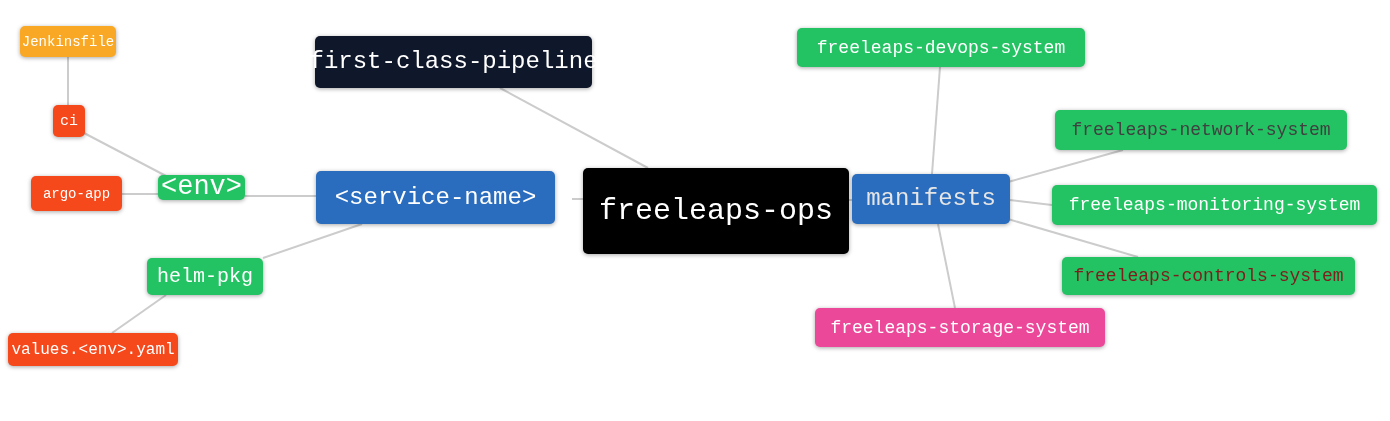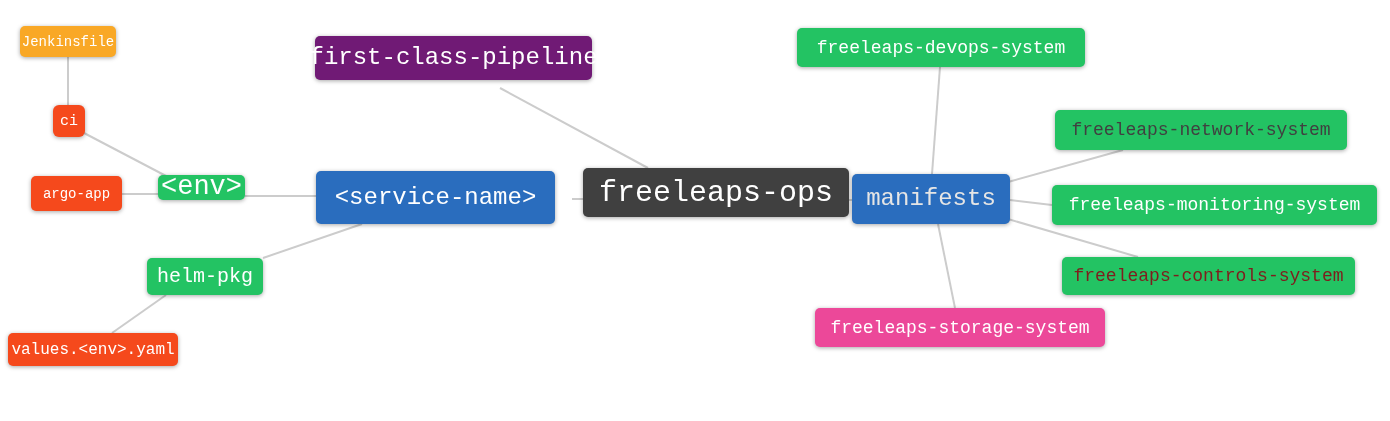--- a/index.html
+++ b/index.html
@@ -39,27 +39,27 @@
       <line x1="572" y1="199" x2="583" y2="199" stroke="#cccccc" stroke-width="2"></line>
       <line x1="849" y1="200" x2="852" y2="200" stroke="#cccccc" stroke-width="2"></line>
       <line x1="940" y1="67" x2="932" y2="174" stroke="#cccccc" stroke-width="2"></line>
       <line x1="1008" y1="182" x2="1123" y2="150" stroke="#cccccc" stroke-width="2"></line>
       <line x1="1010" y1="200" x2="1052" y2="205" stroke="#cccccc" stroke-width="2"></line>
       <line x1="1008" y1="219" x2="1138" y2="257" stroke="#cccccc" stroke-width="2"></line>
       <line x1="938" y1="224" x2="955" y2="308" stroke="#cccccc" stroke-width="2"></line>
     </svg>
 
   <div class="node" style="left: 20px; top: 26px; width: 96px; height: 31px; background: rgb(249, 168, 38); color: rgb(255, 255, 255); font-size: 14px;">Jenkinsfile</div>
-  <div class="node" style="left: 53px; top: 105px; width: 32px; height: 32px; background: rgb(245, 73, 28); color: rgb(255, 255, 255); font-size: 15px; border-radius: 6px;">ci</div>
+  <div class="node" style="left: 53px; top: 105px; width: 32px; height: 32px; background: rgb(245, 73, 28); color: rgb(255, 255, 255); font-size: 15px;">ci</div>
   <div class="node" style="left: 31px; top: 176px; width: 91px; height: 35px; background: rgb(245, 73, 28); color: rgb(255, 255, 255); font-size: 14px;">argo-app</div>
   <div class="node" style="left: 158px; top: 175px; width: 87px; height: 25px; background: rgb(35, 195, 99); color: rgb(255, 255, 255); font-size: 27px;">&lt;env&gt;</div>
   <div class="node" style="left: 147px; top: 258px; width: 116px; height: 37px; background: rgb(35, 195, 99); color: rgb(255, 255, 255); font-size: 20px;">helm-pkg</div>
   <div class="node" style="left: 8px; top: 333px; width: 170px; height: 33px; background: rgb(245, 73, 28); color: rgb(255, 255, 255); font-size: 16px;">values.&lt;env&gt;.yaml</div>
-  <div class="node" style="left: 315px; top: 36px; width: 277px; height: 44px; background: #701a75; color: rgb(255, 255, 255); font-size: 24px;">first-class-pipeline</div>
+  <div class="node" style="left: 315px; top: 36px; width: 277px; height: 52px; background: #0f172a; color: rgb(255, 255, 255); font-size: 24px;">first-class-pipeline</div>
   <div class="node" style="left: 316px; top: 171px; width: 239px; height: 53px; background: rgb(42, 109, 190); color: rgb(255, 255, 255); font-size: 24px;">&lt;service-name&gt;</div>
-  <div class="node" style="left: 583px; top: 168px; width: 266px; height: 49px; background: #404040; color: rgb(255, 255, 255); font-size: 30px;">freeleaps-ops</div>
+  <div class="node" style="left: 583px; top: 168px; width: 266px; height: 86px; background: #000000; color: rgb(255, 255, 255); font-size: 30px;">freeleaps-ops</div>
   <div class="node" style="left: 852px; top: 174px; width: 158px; height: 50px; background: rgb(42, 109, 190); color: #e5e5e5; font-size: 24px;">manifests</div>
   <div class="node" style="left: 797px; top: 28px; width: 288px; height: 39px; background: rgb(35, 195, 99); color: rgb(255, 255, 255); font-size: 18px;">freeleaps-devops-system</div>
   <div class="node" style="left: 1055px; top: 110px; width: 292px; height: 40px; background: rgb(35, 195, 99); color: #404040; font-size: 18px;">freeleaps-network-system</div>
   <div class="node" style="left: 1052px; top: 185px; width: 325px; height: 40px; background: rgb(35, 195, 99); color: rgb(255, 255, 255); font-size: 18px;">freeleaps-monitoring-system</div>
   <div class="node" style="left: 1062px; top: 257px; width: 293px; height: 38px; background: rgb(35, 195, 99); color: #7f1d1d; font-size: 18px;">freeleaps-controls-system</div>
   <div class="node" style="left: 815px; top: 308px; width: 290px; height: 39px; background: #ec4899; color: rgb(255, 255, 255); font-size: 18px;">freeleaps-storage-system</div>
 </div>
 
 </body></html>

